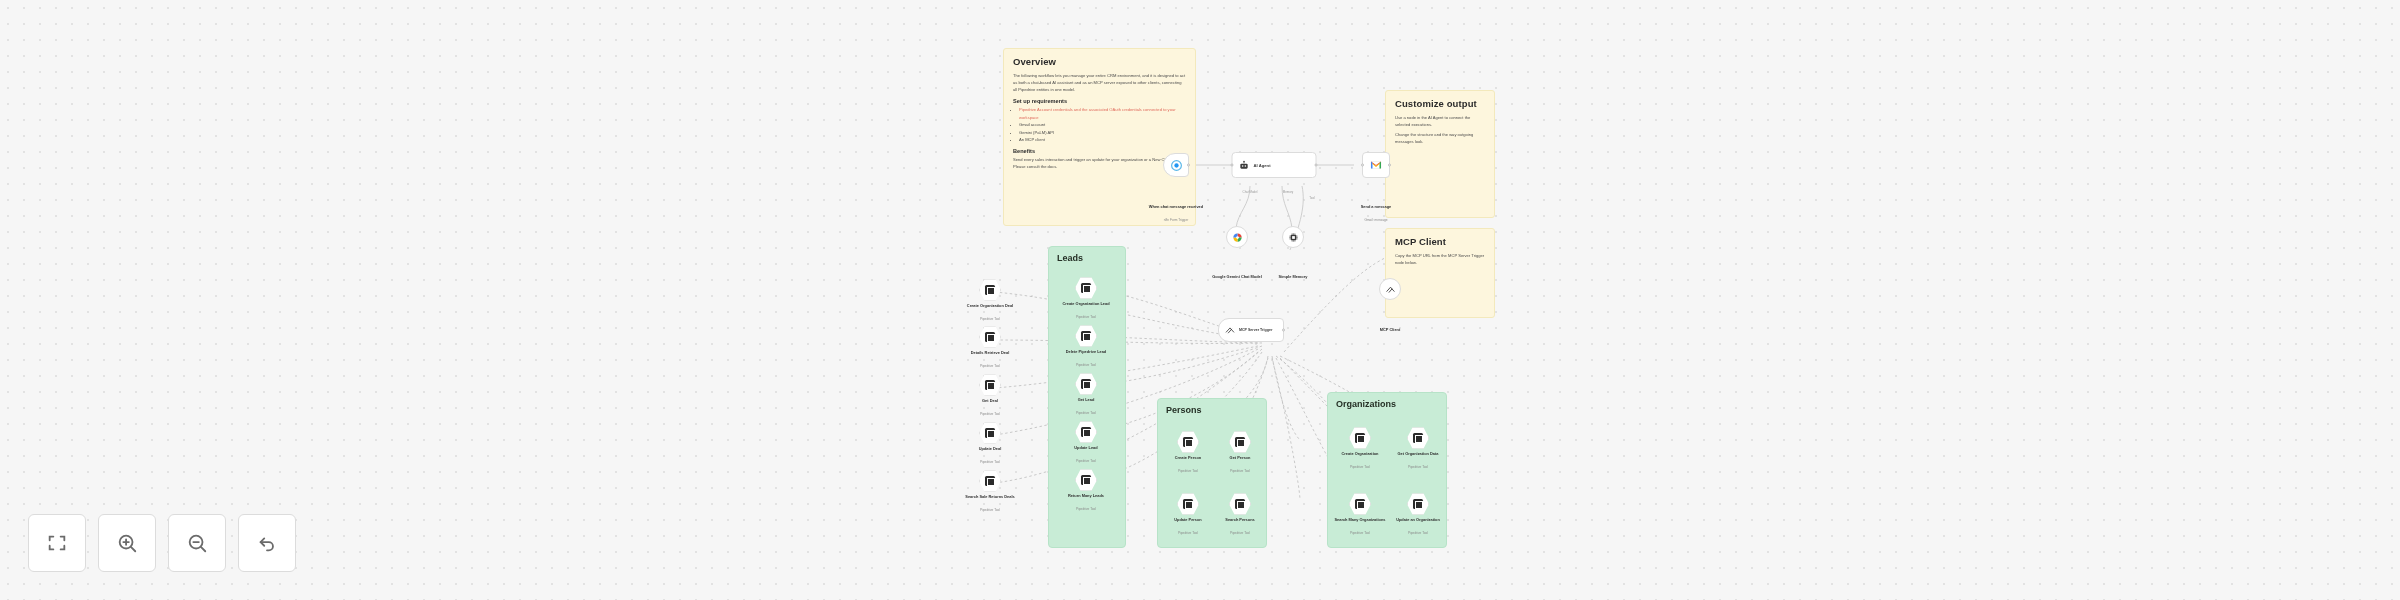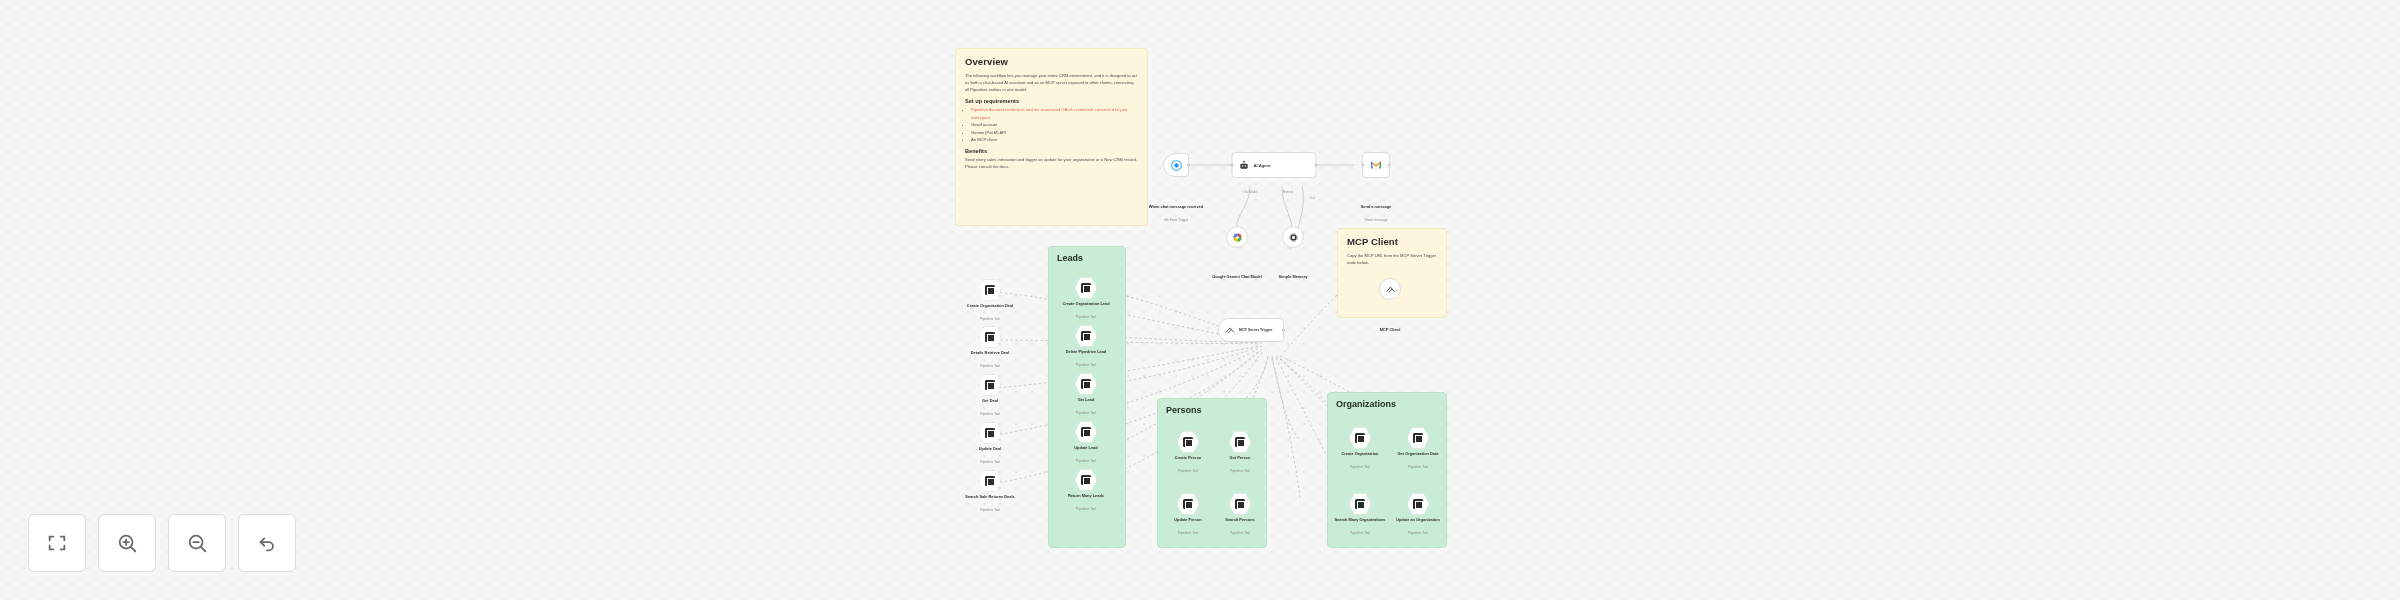--- a/index.html
+++ b/index.html
@@ -18,20 +18,21 @@
   }
 
   
   .sticky {
     position: absolute;
     background: #fdf6dd;
     border: 1px solid #f3e9bc;
     border-radius: 3px;
     padding: 7px 9px;
     overflow: hidden;
+    margin-left: 48px;
   }
   .sticky h3 {
     font-size: 9.5px; font-weight: 700; color: #2b2b2b;
     margin-bottom: 5px; letter-spacing: .1px;
   }
   .sticky h4 {
     font-size: 5.6px; font-weight: 700; color: #2b2b2b;
     margin: 5px 0 2px;
   }
   .sticky p {
@@ -193,20 +194,25 @@
     <ul>
       <li><span class="lnk">Pipedrive Account credentials and the associated OAuth credentials connected to your workspace</span></li>
       <li>Gmail account</li>
       <li>Gemini (PaLM) API</li>
       <li>An MCP client</li>
     </ul>
     <h4>Benefits</h4>
     <p>Send every sales interaction and trigger an update for your organization or a New CRM record. Please consult the docs.</p>
   </div>
 
+  <div class="sticky" style="left:1337px; top:90px; width:110px; height:128px;">
+    <h3>Customize output</h3>
+    <p>Use a node in the AI Agent to connect the selected executions.</p>
+    <p>Change the structure and the way outgoing messages look.</p>
+  </div>
 
   <div class="sticky" style="left:1337px; top:228px; width:110px; height:90px;">
     <h3>MCP Client</h3>
     <p>Copy the MCP URL from the MCP Server Trigger node below.</p>
   </div>
 
   <div class="round-node" style="left:1390px; top:289px;">
     <svg width="11" height="11" viewBox="0 0 24 24">
       <path d="M4 16 L12 7 L20 16" stroke="#444" stroke-width="2" fill="none" stroke-linecap="round"></path>
       <path d="M9 18 L15 11" stroke="#444" stroke-width="2" fill="none" stroke-linecap="round"></path>

